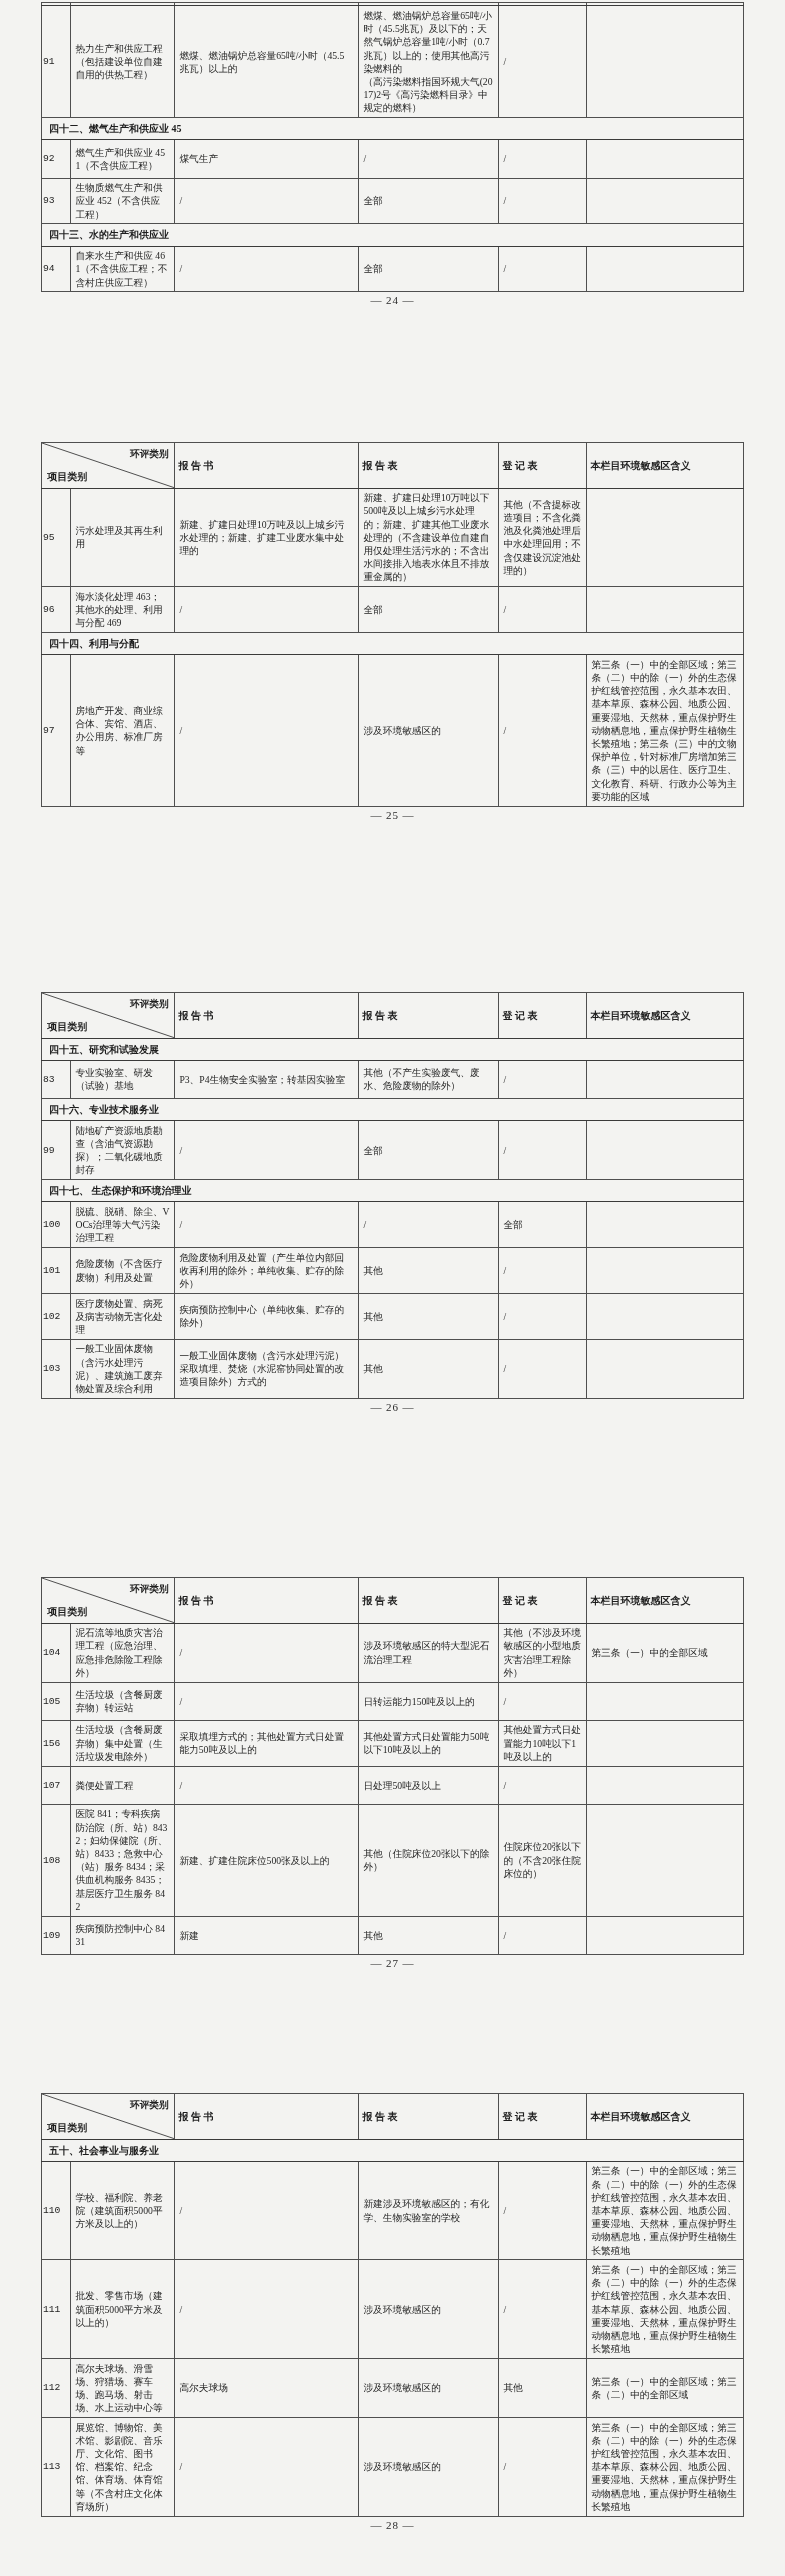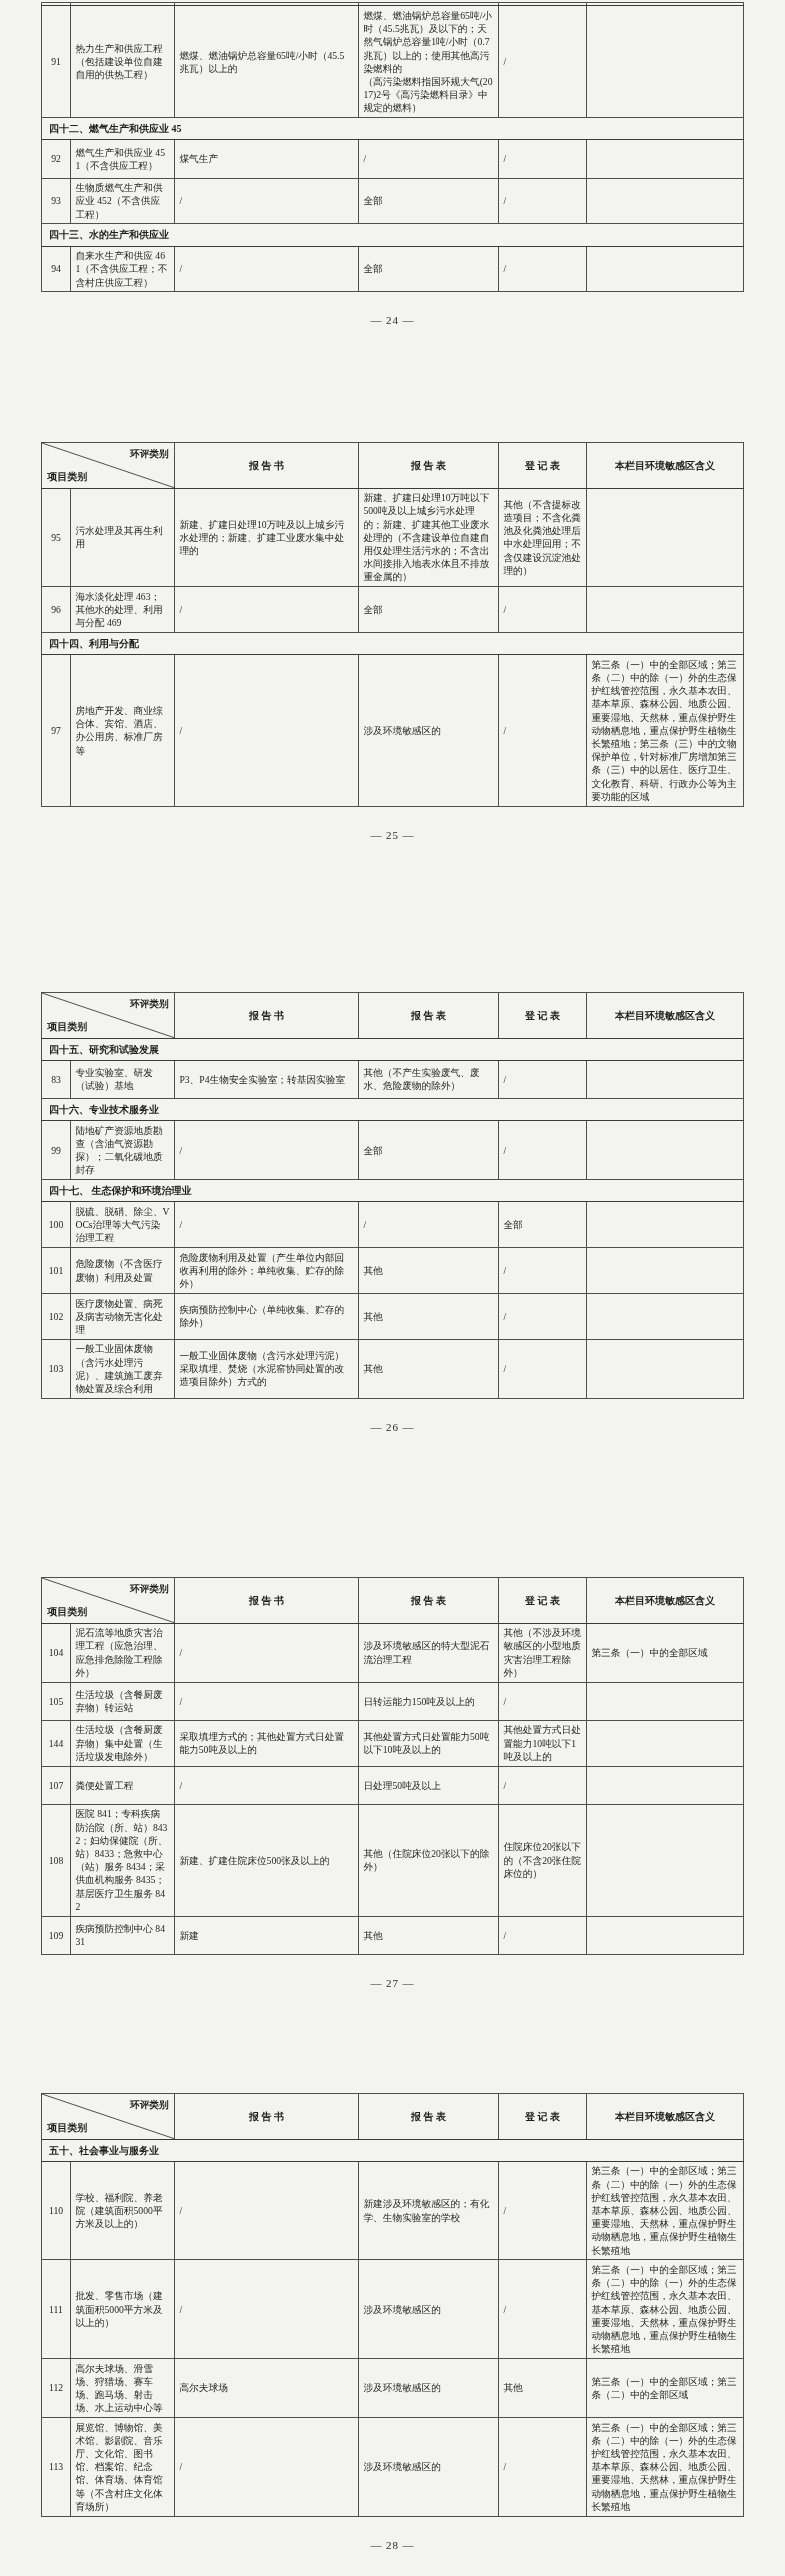--- a/index.html
+++ b/index.html
@@ -18,39 +18,39 @@
     border:0.9px solid #4f4f4f;
     padding:2.6px 4.4px;
     font-size:9.7px;line-height:13.2px;
     vertical-align:middle;
     text-align:left;
     word-break:break-all;
     white-space:pre-line;
   }
   table.tbl{border:1.8px solid #3a3a3a;}
   tr.hdr th{
-    font-weight:bold;text-align:center;height:41px;
+    font-weight:bold;text-align:left;height:41px;
     border-bottom:1.8px solid #3a3a3a;font-size:10px;
     padding:1.8px 3.5px;
     font-family:Liberation Serif, serif;
   }
   th.diag{position:relative;padding:0;overflow:hidden;}
   th.diag svg{position:absolute;left:0;top:0;width:100%;height:100%;}
   th.diag .dtop{position:absolute;right:5.3px;top:4.4px;font-size:9.7px;font-weight:bold;}
   th.diag .dbot{position:absolute;left:5.3px;bottom:4.4px;font-size:10px;font-weight:bold;}
   tr.sec td{
     font-weight:bold;font-size:10px;height:16px;padding:2.6px 7px;
     border-top:1.8px solid #3a3a3a;border-bottom:1.8px solid #3a3a3a;
     white-space:normal;
   }
   tr.item td{height:32px;}
-  tr.item td.c0{text-align:center;padding:2.6px 0.9px;}
+  tr.item td.c0{padding:2.6px 0.9px;font-family:Liberation Mono, monospace;}
   tr.stub td{height:2.6px;padding:0;border-bottom:1.8px solid #3a3a3a;}
   .pnum{
-    margin-top:22px;text-align:center;font-size:11px;color:#2a2a2a;
+    margin-top:2px;text-align:center;font-size:11px;color:#2a2a2a;
     letter-spacing:0.9px;
   }
 </style>
 </head>
 <body>
 
 <div id="doc">
     <div class="page" style="top: 1.8px;">
       <table class="tbl">
         <colgroup>
@@ -281,21 +281,21 @@
           </tr>
           <tr class="item">
             <td class="c0">105</td>
             <td class="c1">生活垃圾（含餐厨废弃物）转运站</td>
             <td class="c2">/</td>
             <td class="c3">日转运能力150吨及以上的</td>
             <td class="c4">/</td>
             <td class="c5"></td>
           </tr>
           <tr class="item">
-            <td class="c0">144</td>
+            <td class="c0">156</td>
             <td class="c1">生活垃圾（含餐厨废弃物）集中处置（生活垃圾发电除外）</td>
             <td class="c2">采取填埋方式的；其他处置方式日处置能力50吨及以上的</td>
             <td class="c3">其他处置方式日处置能力50吨以下10吨及以上的</td>
             <td class="c4">其他处置方式日处置能力10吨以下1吨及以上的</td>
             <td class="c5"></td>
           </tr>
           <tr class="item">
             <td class="c0">107</td>
             <td class="c1">粪便处置工程</td>
             <td class="c2">/</td>

